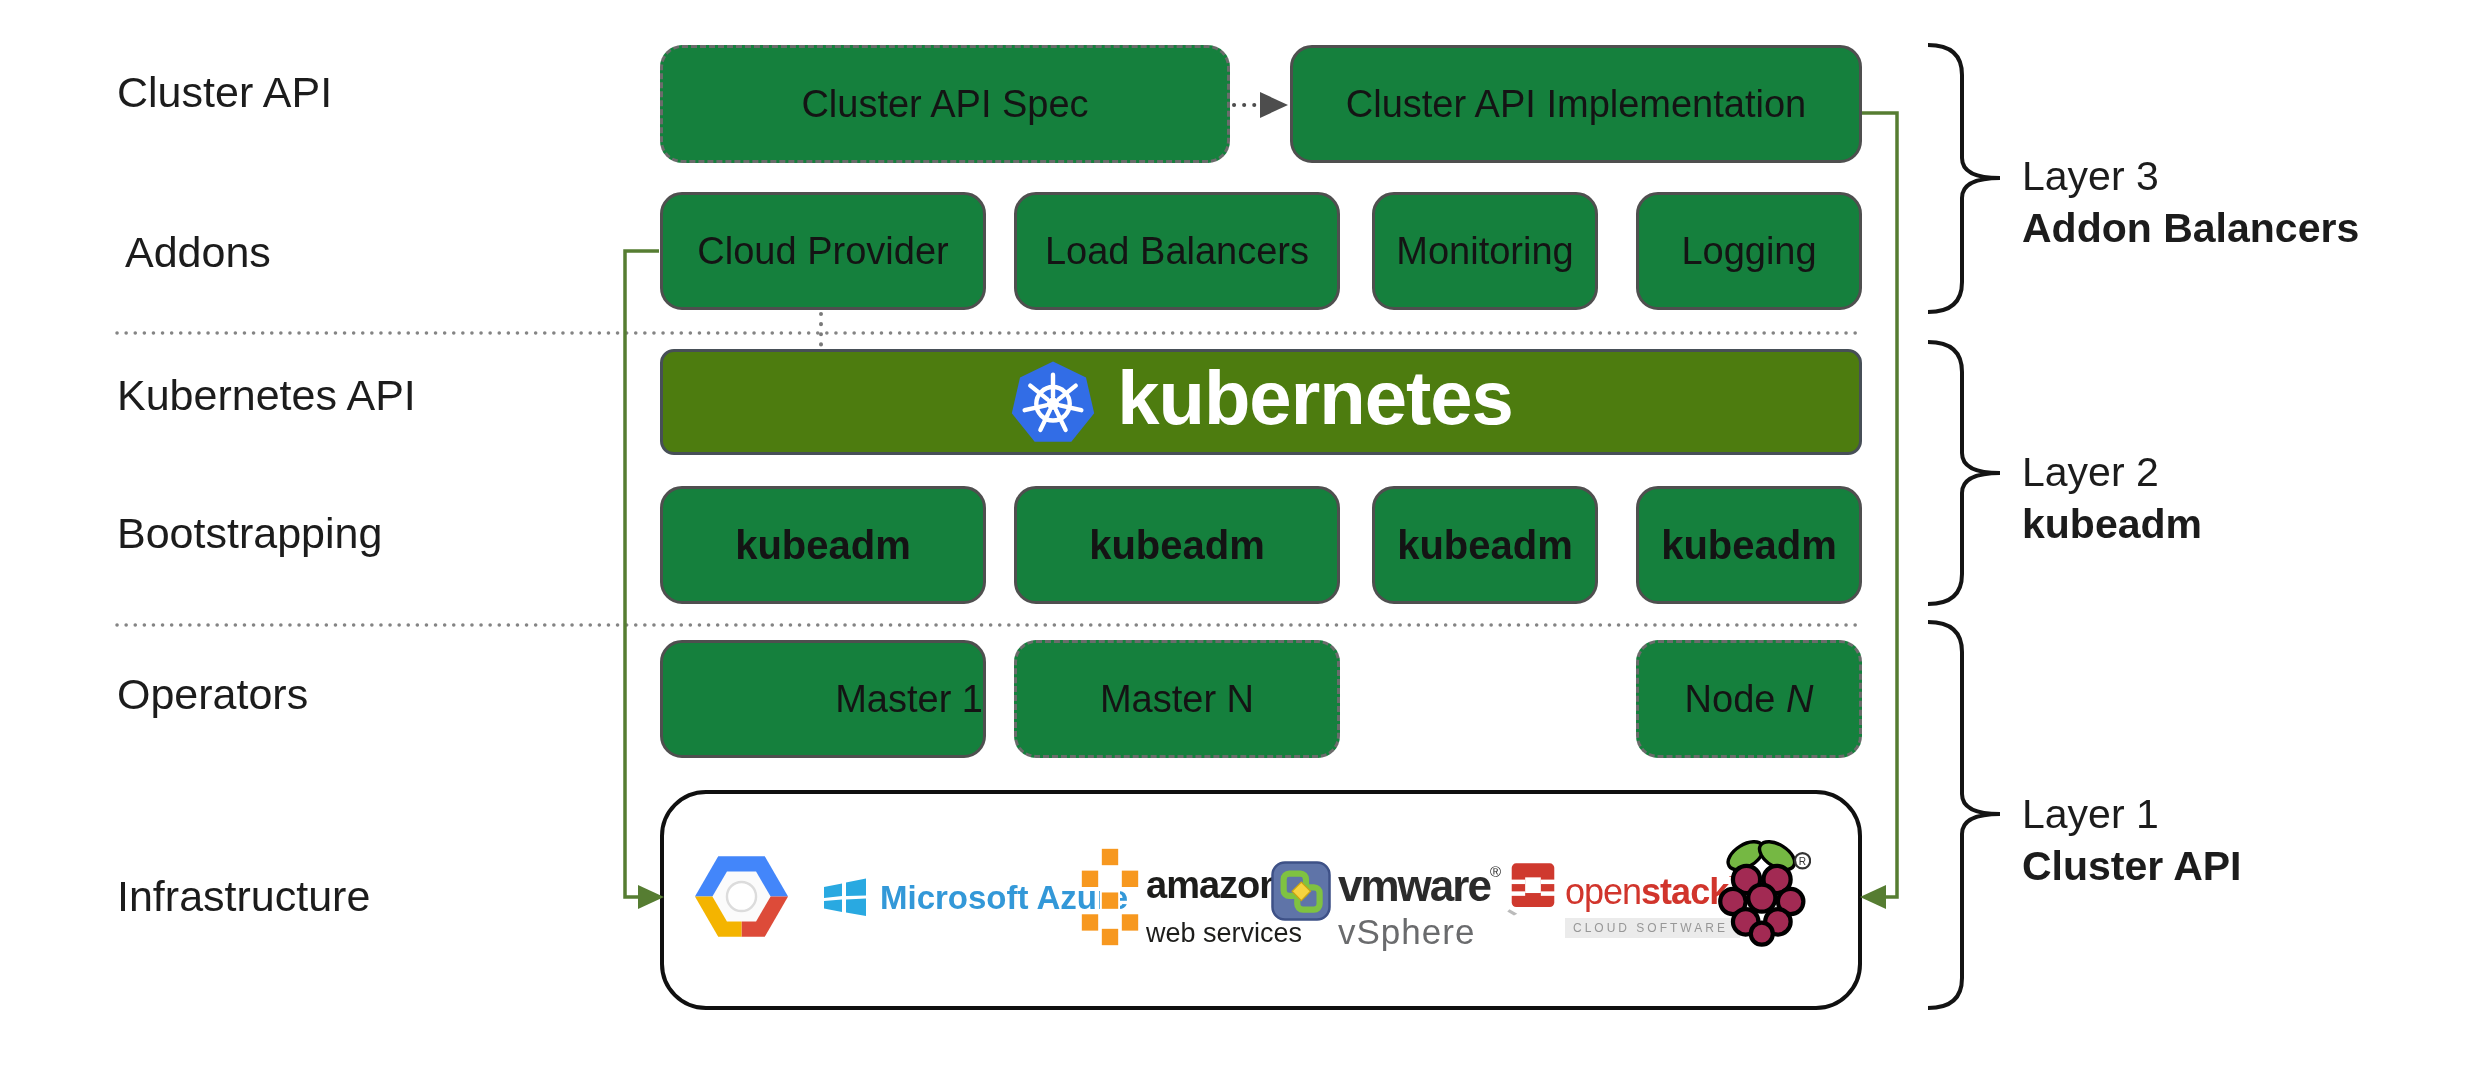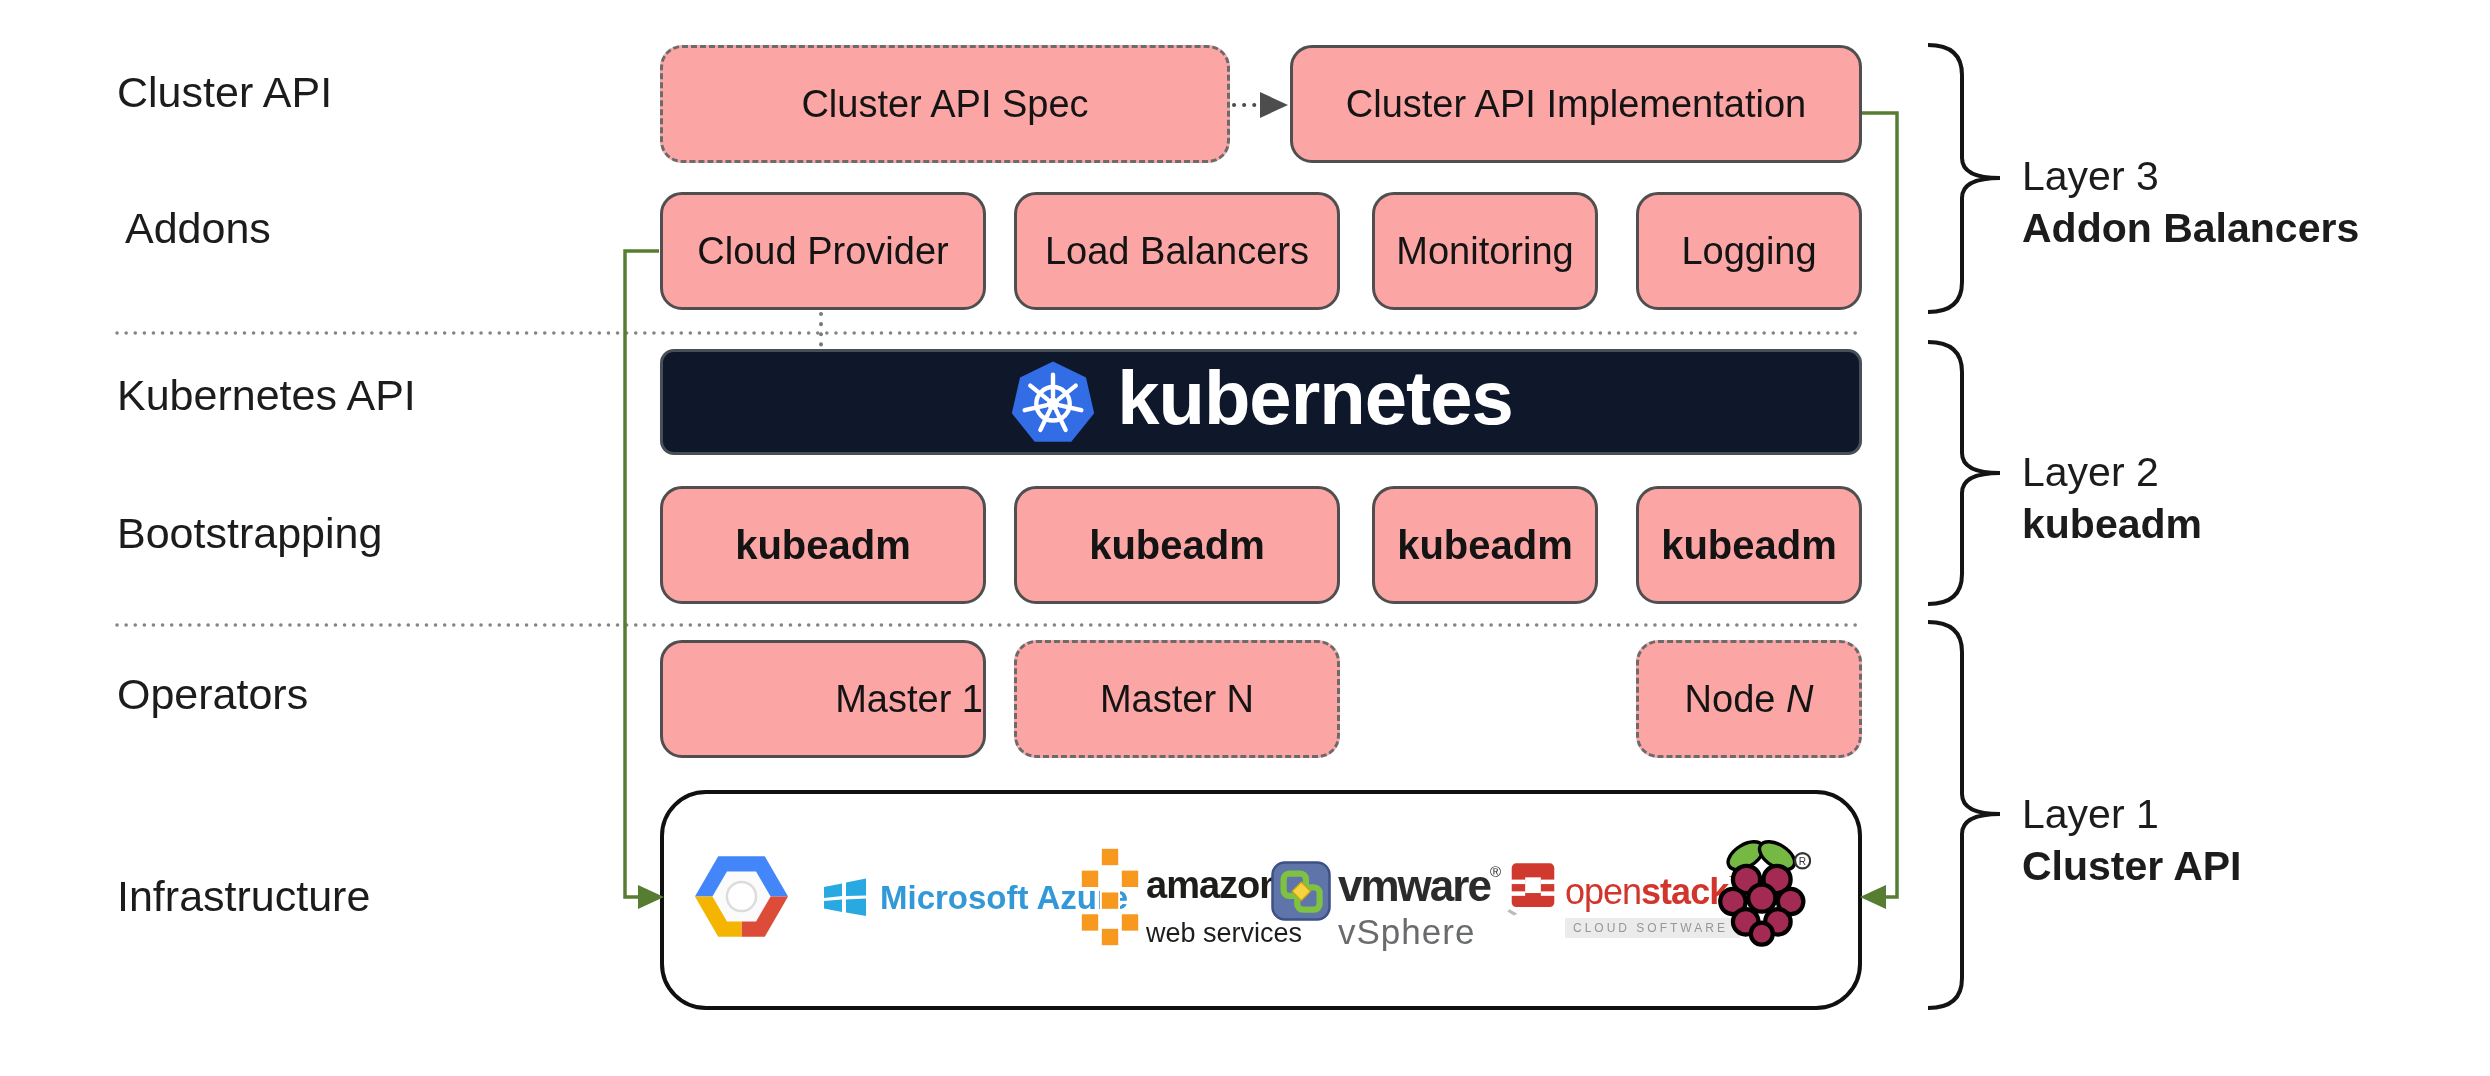--- a/index.html
+++ b/index.html
@@ -2,26 +2,26 @@
 <html><head>
 <meta charset="utf-8">
 <style>
   html,body{margin:0;padding:0;background:#ffffff;}
   body{width:2490px;height:1076px;overflow:hidden;font-family:"Liberation Sans",sans-serif;color:#1c1c1c;}
   #canvas{position:relative;width:2490px;height:1076px;background:#fff;}
 
   .row-label{position:absolute;font-size:43px;color:#1c1c1c;white-space:nowrap;}
 
   .box{position:absolute;box-sizing:border-box;display:flex;align-items:center;justify-content:center;
-       background:#fca5a5;border:3px solid #4f4f4f;border-radius:22px;font-size:38px;color:#141414;text-align:center;}
+       background:#15803d;border:3px solid #4f4f4f;border-radius:22px;font-size:38px;color:#141414;text-align:center;}
   .box.dashed{border:3px dashed #6b6b6b;}
   .box.bold{font-weight:bold;font-size:40px;}
 
   .banner{position:absolute;left:660px;top:349px;width:1202px;height:106px;box-sizing:border-box;
-          background:#0f172a;border:3px solid #474f57;border-radius:14px;
+          background:#4d7c0f;border:3px solid #474f57;border-radius:14px;
           display:flex;align-items:center;justify-content:center;gap:20px;}
   .banner .k8s-word{color:#ffffff;font-size:76px;font-weight:bold;letter-spacing:-1px;line-height:1;padding-bottom:8px;}
 
   .infra{position:absolute;left:660px;top:790px;width:1202px;height:220px;box-sizing:border-box;
          background:#fff;border:4px solid #101010;border-radius:46px;}
   .logo{position:absolute;}
   .azure-text{font-size:33px;font-weight:600;color:#3398d8;white-space:nowrap;}
   .aws-title{font-size:38px;font-weight:bold;color:#1d1d1b;line-height:1;letter-spacing:-1px;}
   .aws-sub{font-size:27px;color:#1d1d1b;line-height:1;margin-top:16px;}
   .vm-title{font-size:44px;font-weight:bold;color:#2b2b2b;line-height:1;letter-spacing:-2px;}
@@ -37,21 +37,21 @@
 
   svg{display:block;}
   .overlay{position:absolute;left:0;top:0;}
 </style>
 </head>
 <body>
 
 <div id="canvas">
 
   <div class="row-label" style="left:117px;top:68px;">Cluster API</div>
-  <div class="row-label" style="left:125px;top:204px;">Addons</div>
+  <div class="row-label" style="left:125px;top:228px;">Addons</div>
   <div class="row-label" style="left:117px;top:371px;">Kubernetes API</div>
   <div class="row-label" style="left:117px;top:509px;">Bootstrapping</div>
   <div class="row-label" style="left:117px;top:670px;">Operators</div>
   <div class="row-label" style="left:117px;top:872px;">Infrastructure</div>
 
   <div class="box dashed" style="left:660px;top:45px;width:570px;height:118px;">
     <span>Cluster API Spec</span>
   </div>
   <div class="box" style="left:1290px;top:45px;width:572px;height:118px;">
     <span>Cluster API Implementation</span>

